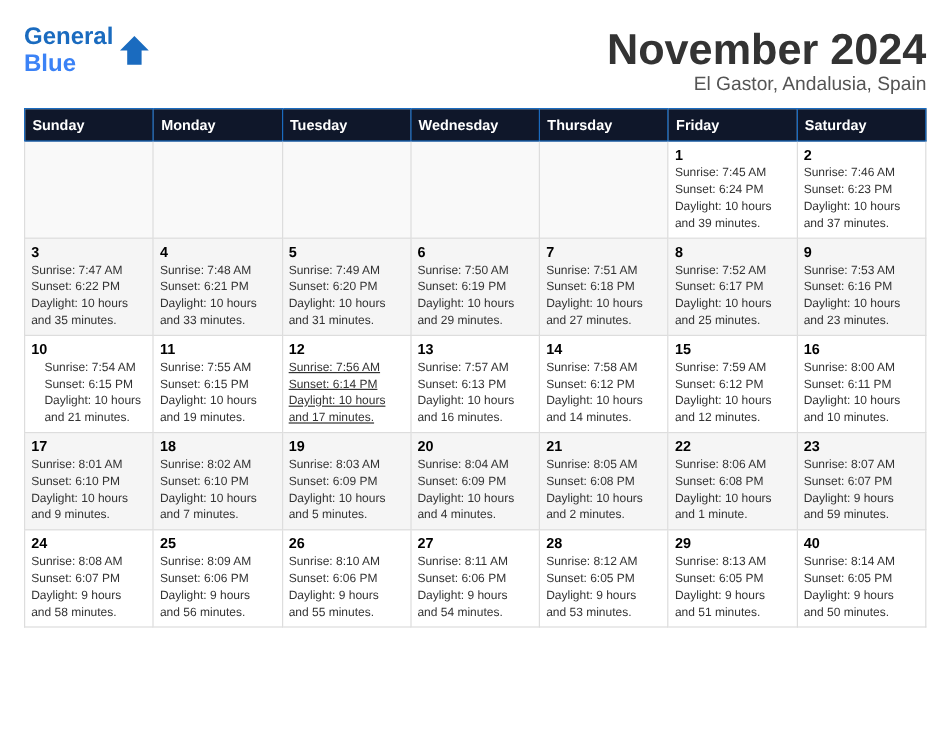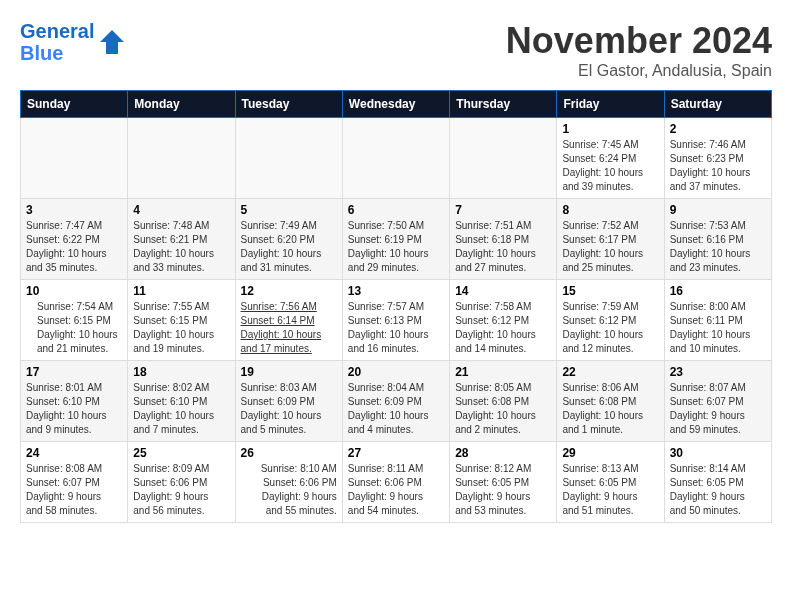--- a/index.html
+++ b/index.html
@@ -293,21 +293,21 @@
         </td>
         <td>
           <span class="day-num">25</span>
           <div class="day-info" style="white-space: pre-line;">Sunrise: 8:09 AM
 Sunset: 6:06 PM
 Daylight: 9 hours
 and 56 minutes.</div>
         </td>
         <td>
           <span class="day-num">26</span>
-          <div class="day-info" style="white-space: pre-line; text-align: right;">Sunrise: 8:10 AM
+          <div class="day-info" style="white-space: pre-line;">Sunrise: 8:10 AM
 Sunset: 6:06 PM
 Daylight: 9 hours
 and 55 minutes.</div>
         </td>
         <td>
           <span class="day-num">27</span>
           <div class="day-info" style="white-space: pre-line;">Sunrise: 8:11 AM
 Sunset: 6:06 PM
 Daylight: 9 hours
 and 54 minutes.</div>
@@ -320,21 +320,21 @@
 and 53 minutes.</div>
         </td>
         <td>
           <span class="day-num">29</span>
           <div class="day-info" style="white-space: pre-line;">Sunrise: 8:13 AM
 Sunset: 6:05 PM
 Daylight: 9 hours
 and 51 minutes.</div>
         </td>
         <td>
-          <span class="day-num">30</span>
+          <span class="day-num">40</span>
           <div class="day-info" style="white-space: pre-line;">Sunrise: 8:14 AM
 Sunset: 6:05 PM
 Daylight: 9 hours
 and 50 minutes.</div>
         </td>
       </tr>
     </tbody>
 </table>
 
 </body></html>

